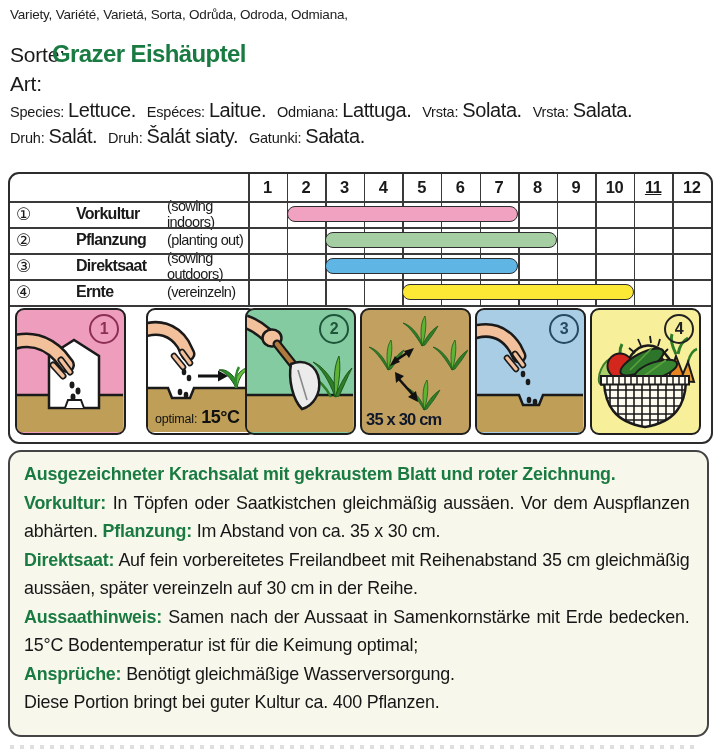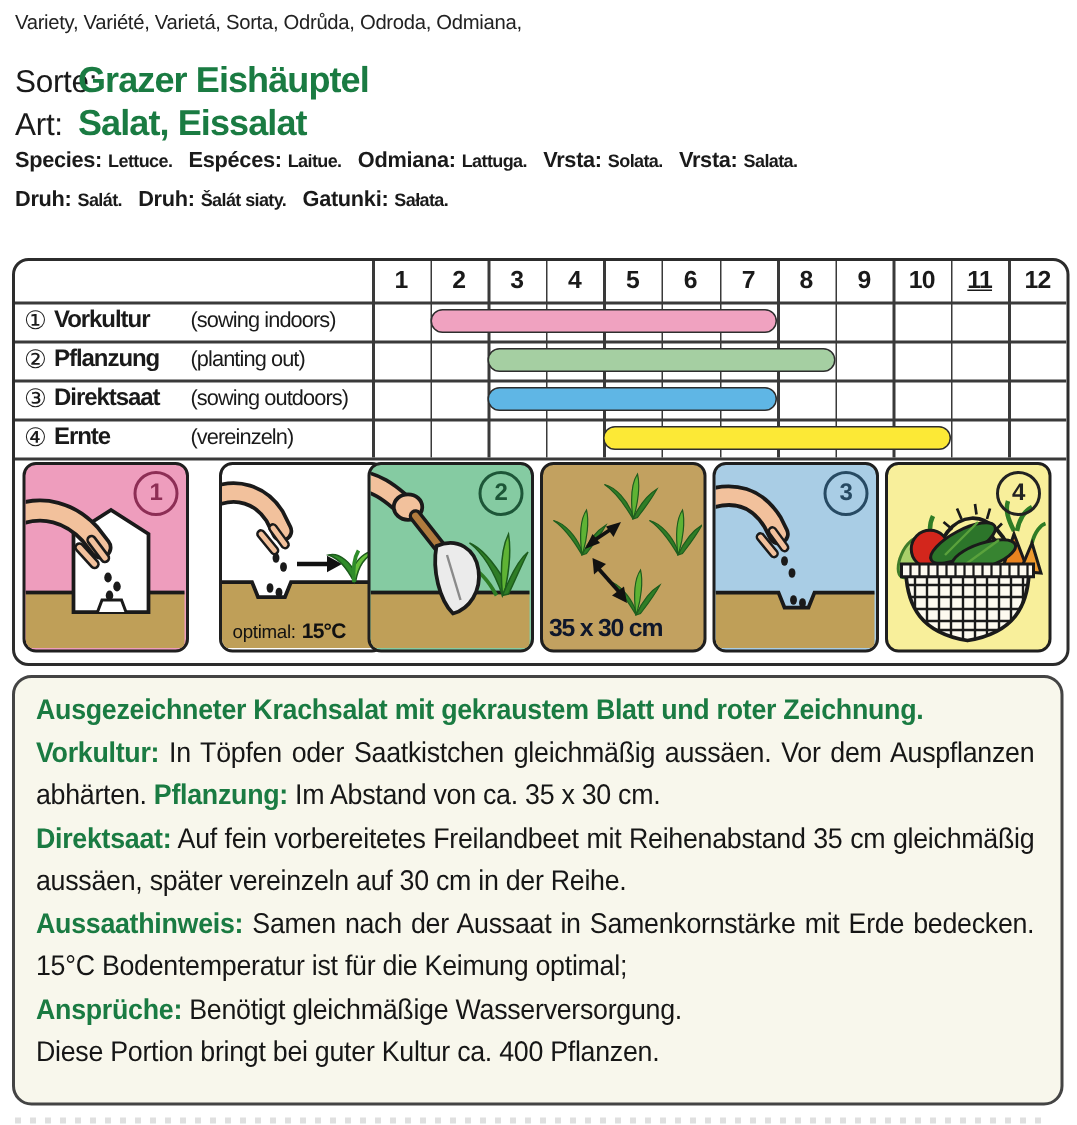--- a/index.html
+++ b/index.html
@@ -8,57 +8,57 @@
     font-family:"Liberation Sans","DejaVu Sans",sans-serif;color:#1a1a1a;
     letter-spacing:-0.2px;
   }
   
   .variety-line{position:absolute;left:10px;top:7px;font-size:13.5px;color:#222;}
   .name-row{position:absolute;left:10px;display:flex;align-items:baseline;}
   .name-row .small-label{font-size:21px;width:42px;flex:0 0 auto;margin-top:12px;}
   .big-green{font-size:24px;font-weight:bold;color:#1a7b42;letter-spacing:-0.6px;}
   .latin{font-size:21px;font-style:italic;color:#111;margin-left:12px;letter-spacing:-0.3px;}
   .lang-line{position:absolute;left:10px;font-size:14.5px;white-space:nowrap;}
-  .lang-line .sv{font-weight:bold;font-size:12px;letter-spacing:-0.4px;}
-  .lang-line .sl{margin-left:5px;font-weight:bold;}
+  .lang-line .sv{font-weight:normal;font-size:20px;letter-spacing:-0.4px;}
+  .lang-line .sl{margin-left:5px;}
   .lang-line .sl:first-child{margin-left:0;}
   .lang-line .sv{margin-left:4px;margin-right:2px;}
   
   .cal{position:absolute;left:8px;top:172px;width:701px;height:268px;
        border:2.5px solid #2c2c2c;border-radius:11px;overflow:hidden;background:#fff;}
   .hline{position:absolute;left:0;right:0;height:1.5px;background:#3a3a3a;}
   .month-area{position:absolute;left:238px;right:0;top:0;height:131px;}
   .vline{position:absolute;top:0;height:131px;width:1.5px;background:#3a3a3a;}
   .mhead{position:absolute;top:0;height:27px;line-height:27px;text-align:center;
          font-weight:bold;font-size:16.5px;letter-spacing:-0.5px;}
   .bar{position:absolute;height:16px;border:1.5px solid #2e2e2e;border-radius:9px;box-sizing:border-box;}
   .rowlab{position:absolute;left:6px;width:230px;height:26px;display:flex;align-items:center;}
   .circ{font-size:17px;width:20px;flex:0 0 auto;}
-  .rl-label{font-weight:bold;font-size:16px;width:91px;flex:0 0 auto;letter-spacing:-0.7px;}
+  .rl-label{font-weight:bold;font-size:16px;width:91px;flex:0 0 auto;letter-spacing:-0.7px;margin-left:40px;}
   .rl-note{font-size:14.5px;letter-spacing:-0.6px;}
   
   .panel{position:absolute;top:134px;width:111px;height:127px;border:2.5px solid #1f1f1f;
          border-radius:9px;overflow:hidden;box-sizing:border-box;}
   .panel svg{display:block;}
   .p1{left:5px;background:#ee9dbd;}
   .p2{left:136px;background:#ffffff;}
   .p3{left:235px;background:#85cba2;}
   .p4{left:350px;background:#c2a160;}
   .p5{left:465px;background:#a9cde5;}
   .p6{left:580px;background:#f8ef9b;}
   .badge{position:absolute;top:4px;right:5px;width:26px;height:26px;border-radius:50%;
          display:flex;align-items:center;justify-content:center;
          font-weight:bold;font-size:16px;background:transparent;}
   .b1{border:2.5px solid #8d2e55;color:#8d2e55;}
   .b2{border:2.5px solid #1d5638;color:#1d5638;}
   .b3{border:2.5px solid #274a63;color:#274a63;}
   .b4{border:2.5px solid #222;color:#222;}
   .cap2{position:absolute;left:7px;bottom:5px;display:flex;align-items:baseline;gap:4px;color:#111;}
   .cap2 .c-sm{font-size:12.5px;}
-  .cap2 .c-big{font-size:14px;font-weight:bold;letter-spacing:-0.5px;}
+  .cap2 .c-big{font-size:18px;font-weight:bold;letter-spacing:-0.5px;}
   .cap4{position:absolute;left:4px;bottom:4px;font-size:16.5px;font-weight:bold;
         color:#0f172a;letter-spacing:-0.8px;}
   
   .desc{position:absolute;left:8px;top:450px;width:701px;height:287px;box-sizing:border-box;
         border:2.5px solid #444;border-radius:13px;background:#f8f7ec;
         padding:8px 0 0 14px;overflow:hidden;}
   .desc-inner{width:708px;transform:scaleX(0.94);transform-origin:0 0;}
   .dp{margin:0;font-size:19px;line-height:28.5px;text-align:justify;color:#161616;}
   .dp.intro{font-weight:bold;color:#1a7b42;text-align:left;}
   .lead{font-weight:bold;color:#1a7b42;}
@@ -70,21 +70,20 @@
 
 <div class="variety-line">Variety, Variété, Varietá, Sorta, Odrůda, Odroda, Odmiana,</div>
 
 <div class="name-row" style="top:31px;">
   <span class="small-label">Sorte:</span>
   <span class="big-green">Grazer Eishäuptel</span>
 </div>
 
 <div class="name-row" style="top:60px;">
   <span class="small-label">Art:</span>
-  <span class="big-green">Salat, Eissalat</span>
 </div>
 
 <div class="lang-line" style="top:99px;">
   <span class="sl">Species:</span><span class="sv">Lettuce.</span>
   <span class="sl">Espéces:</span><span class="sv">Laitue.</span>
   <span class="sl">Odmiana:</span><span class="sv">Lattuga.</span>
   <span class="sl">Vrsta:</span><span class="sv">Solata.</span>
   <span class="sl">Vrsta:</span><span class="sv">Salata.</span>
 </div>
 

